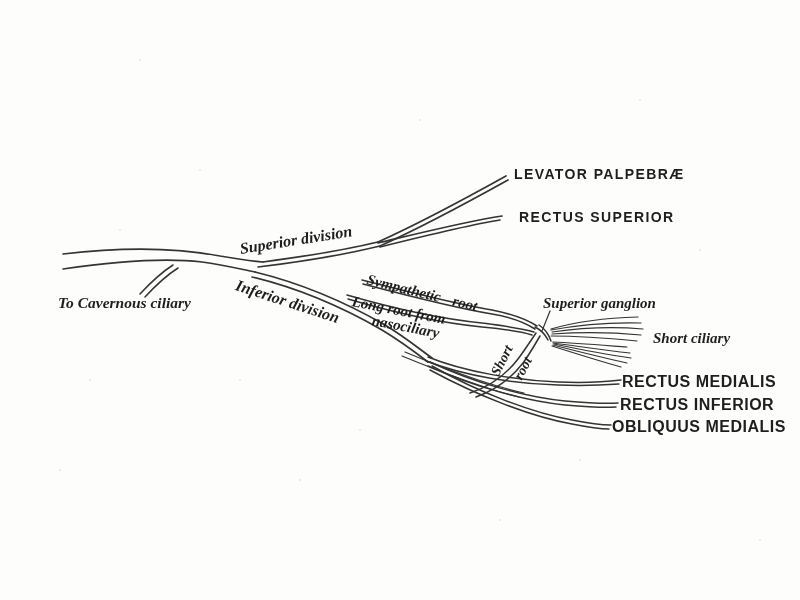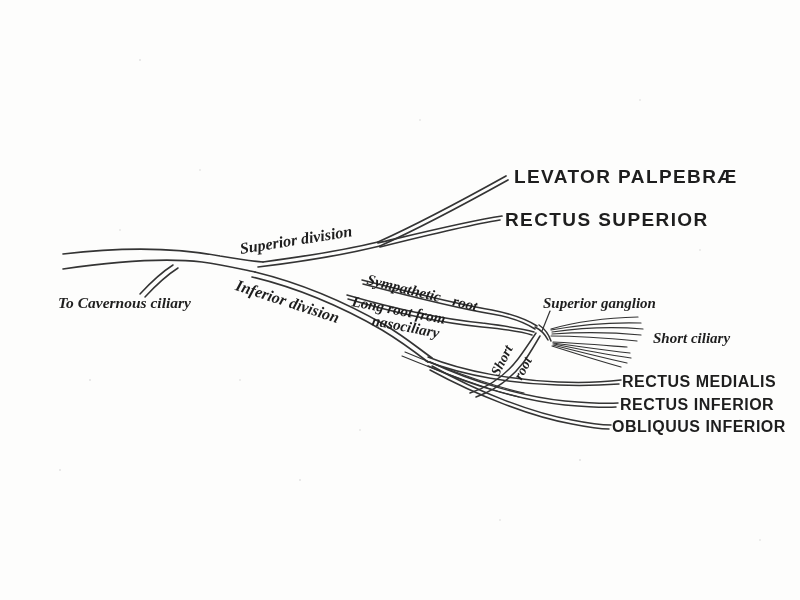--- a/index.html
+++ b/index.html
@@ -7,21 +7,21 @@
     position:relative;width:800px;height:600px;overflow:hidden;
     background:#fdfdfc;
     font-family:"Liberation Serif", serif;
   }
   #art{position:absolute;left:0;top:0;}
   .lbl{position:absolute;white-space:nowrap;color:#1e1e1e;}
   .caps{
     font-family:"Liberation Sans", sans-serif;
     font-weight:700;
   }
-  .caps.big{font-size:19px;letter-spacing:1.4px;}
+  .caps.big{font-size:14px;letter-spacing:1.4px;}
   .caps.small{font-size:16px;letter-spacing:0.5px;}
   .ital{
     font-family:"Liberation Serif", serif;
     font-style:italic;font-weight:700;
     font-size:15px;
   }
   .ital.lg{font-size:16px;}
   .rot{transform-origin:left center;}
 </style>
 </head>
@@ -129,27 +129,27 @@
         <circle cx="360" cy="430" r="0.7"></circle>
       <circle cx="580" cy="460" r="0.8"></circle>
         <circle cx="680" cy="180" r="0.7"></circle>
       <circle cx="240" cy="380" r="0.7"></circle>
         <circle cx="120" cy="230" r="0.7"></circle>
     </g>
   </svg>
 
   <div class="lbl caps big" style="left:514px;top:166px;">LEVATOR PALPEBRÆ</div>
 
-  <div class="lbl caps big" style="left:505px;top:209px;">RECTUS SUPERIOR</div>
+  <div class="lbl caps big" style="left:519px;top:209px;">RECTUS SUPERIOR</div>
 
   <div class="lbl caps small" style="left:622px;top:373px;">RECTUS MEDIALIS</div>
 
   <div class="lbl caps small" style="left:620px;top:396px;">RECTUS INFERIOR</div>
 
-  <div class="lbl caps small" style="left:612px;top:418px;">OBLIQUUS INFERIOR</div>
+  <div class="lbl caps small" style="left:612px;top:418px;">OBLIQUUS MEDIALIS</div>
 
   <div class="lbl ital lg rot" style="left:240px;top:240px;transform:rotate(-9deg);">Superior division</div>
 
   <div class="lbl ital lg rot" style="left:236px;top:276px;transform:rotate(18deg);">Inferior division</div>
 
   <div class="lbl ital" style="left:58px;top:294px;font-size:15.5px;">To Cavernous ciliary</div>
 
   <div class="lbl ital rot" style="left:367px;top:271px;transform:rotate(14deg);word-spacing:9px;">Sympathetic root</div>
 
   <div class="lbl ital rot" style="left:352px;top:293px;transform:rotate(11deg);">Long root from</div>

